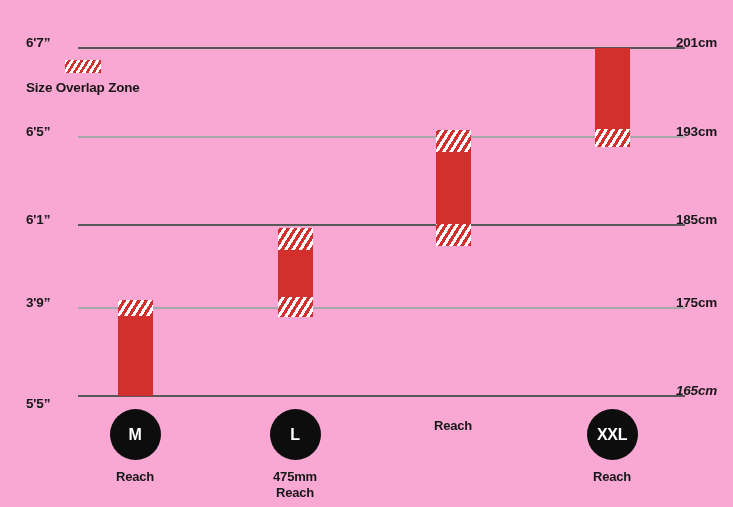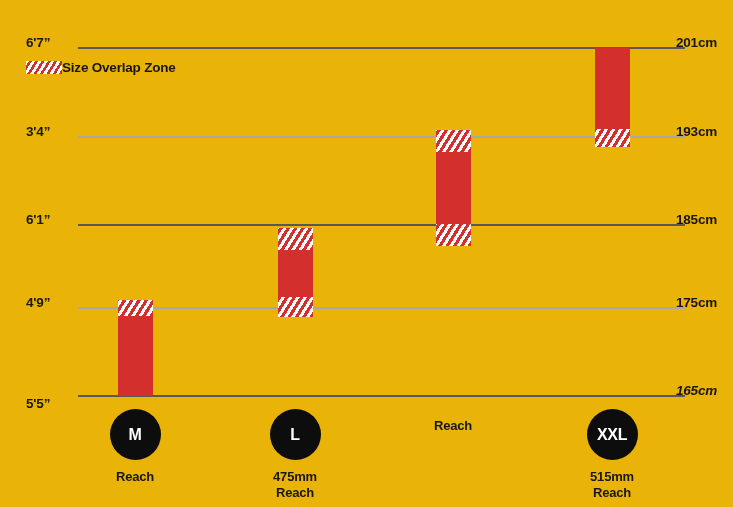--- a/index.html
+++ b/index.html
@@ -8,21 +8,21 @@
     background: #ffffff;
   }
   body {
     font-family: "Liberation Sans", sans-serif;
     -webkit-font-smoothing: antialiased;
   }
   #chart-root {
     position: relative;
     width: 733px;
     height: 507px;
-    background: #eab308;
+    background: #f9a8d4;
     overflow: hidden;
   }
 
   
   .gridline {
     position: absolute;
     left: 78px;
     width: 607px;
     height: 2px;
     background: #58585a;
@@ -49,20 +49,22 @@
     text-align: right;
   }
 
   
   #legend {
     position: absolute;
     left: 26px;
     top: 60px;
     display: flex;
     align-items: center;
+    gap: 7px;
+    flex-direction: column;
   }
   #legend .swatch {
     width: 36px;
     height: 13px;
     background-color: #d32f2c;
     background-image: repeating-linear-gradient(
       -58deg,
       #d32f2c 0px, #d32f2c 2.6px,
       #ffffff 2.6px, #ffffff 5.4px
     );
@@ -129,23 +131,23 @@
 
 <div id="chart-root">
 
   <div class="gridline" style="top:47px;"></div>
   <div class="gridline light" style="top:136px;"></div>
   <div class="gridline" style="top:224px;"></div>
   <div class="gridline light" style="top:307px;"></div>
   <div class="gridline" style="top:395px;"></div>
 
   <div class="axis-label left" style="top:35px;">6'7”</div>
-  <div class="axis-label left" style="top:124px;">3'4”</div>
+  <div class="axis-label left" style="top:124px;">6'5”</div>
   <div class="axis-label left" style="top:212px;">6'1”</div>
-  <div class="axis-label left" style="top:295px;">4'9”</div>
+  <div class="axis-label left" style="top:295px;">3'9”</div>
   <div class="axis-label left" style="top:396px;">5'5”</div>
 
   <div class="axis-label right" style="top:35px;">201cm</div>
   <div class="axis-label right" style="top:124px;">193cm</div>
   <div class="axis-label right" style="top:212px;">185cm</div>
   <div class="axis-label right" style="top:295px;">175cm</div>
   <div class="axis-label right" style="top:383px;font-style:italic;">165cm</div>
 
   <div id="legend">
     <div class="swatch"></div>
@@ -193,18 +195,17 @@
     <div class="reach">
       <div>Reach</div>
     </div>
   </div>
 
   <div class="size-group" style="left:542px; top:409px;">
     <div class="size-circle">
       <span>XXL</span>
     </div>
     <div class="reach">
-      <div>515mm</div>
       <div>Reach</div>
     </div>
   </div>
 
 </div>
 
 </body></html>

